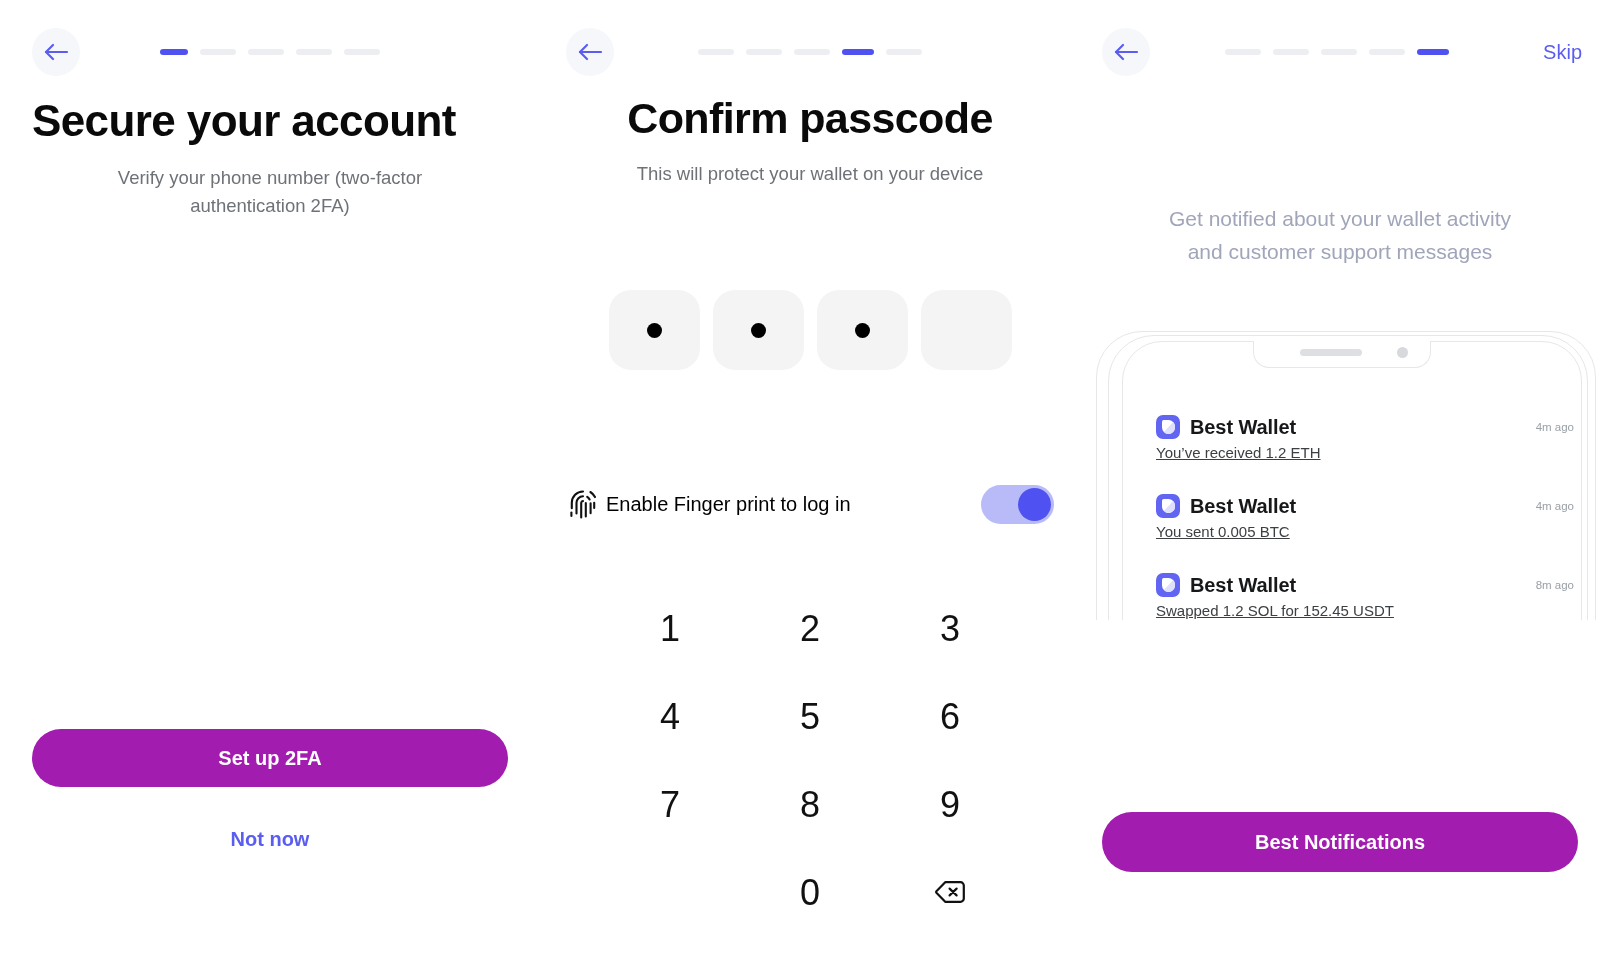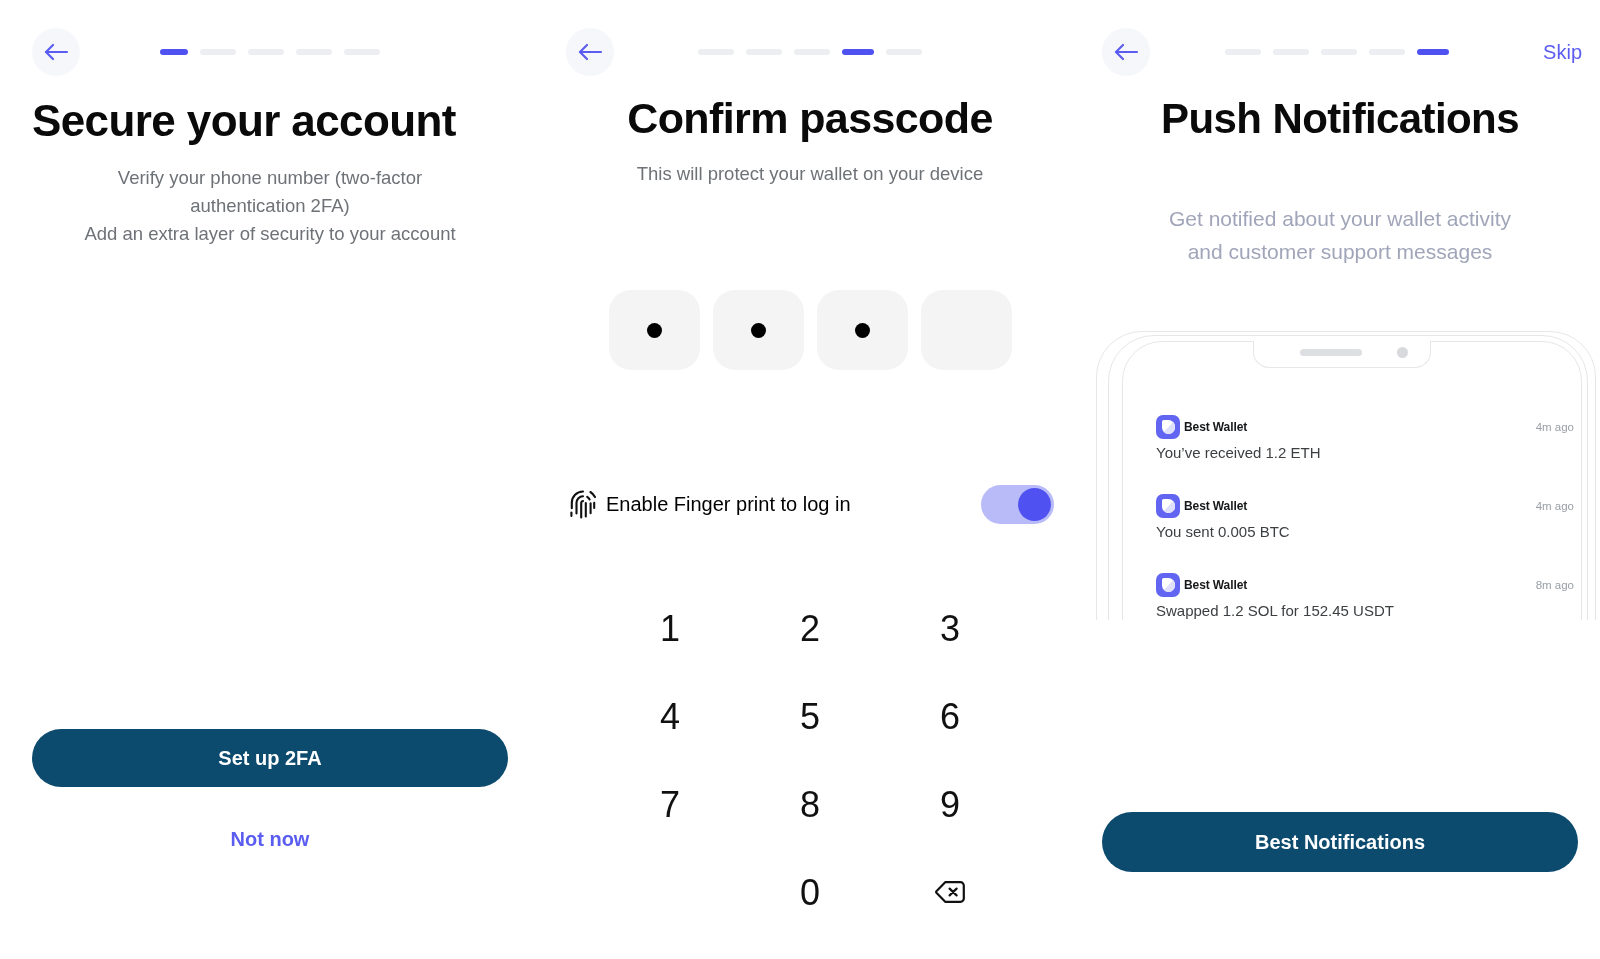--- a/index.html
+++ b/index.html
@@ -95,21 +95,21 @@
   .s3 .subtitle {
     left: 30px; right: 30px; top: 202px;
     font-size: 21px; line-height: 33px; color: #a0a5b9;
   }
 
   
   .cta {
     position: absolute;
     height: 58px;
     border-radius: 30px;
-    background: #0c4a6e;
+    background: #a21caf;
     color: #ffffff;
     font-size: 20px;
     font-weight: 700;
     display: flex; align-items: center; justify-content: center;
     border: none;
     cursor: pointer;
     font-family: "Liberation Sans", sans-serif;
   }
   .s1 .cta { left: 32px; right: 32px; top: 729px; }
   .s3 .cta { left: 22px; right: 22px; top: 812px; height: 60px; }
@@ -277,36 +277,37 @@
   .app-icon .leaf::after {
     content: "";
     position: absolute;
     left: 0; top: 0;
     width: 13px; height: 14px;
     background: #dfe0fb;
     border-radius: 2px 8px 8px 8px;
     clip-path: polygon(0 100%, 100% 0, 100% 100%);
   }
   .notif-app {
-    font-size: 12px;
+    font-size: 20px;
     font-weight: 700;
     color: #17181a;
-    margin-left: 4px;
+    margin-left: 10px;
     letter-spacing: -0.1px;
   }
   .notif-time {
     margin-left: auto;
     font-size: 11.5px;
     color: #9aa0a6;
   }
   .notif-body {
     font-size: 15px;
     color: #3d4043;
     margin-top: 5px;
     margin-left: 0px;
+    text-decoration: underline;
   }
 </style>
 </head>
 <body>
 
 <div class="screens">
 
   <section class="screen screen-1 s1">
 
     <div class="topbar">
@@ -326,21 +327,20 @@
         <span class="seg"></span>
       </div>
       <span class="spacer-48"></span>
     </div>
 
     <h1 class="title">Secure your account</h1>
 
     <div class="subtitle">
       <div>Verify your phone number (two-factor</div>
       <div>authentication 2FA)</div>
-      <div>Add an extra layer of security to your account</div>
     </div>
 
     <button class="cta">Set up 2FA</button>
     <div class="link-btn">Not now</div>
   </section>
 
   <section class="screen screen-2 s2">
 
     <div class="topbar">
       <div class="back-btn">
@@ -434,21 +434,20 @@
       <div class="progress">
         <span class="seg"></span>
         <span class="seg"></span>
         <span class="seg"></span>
         <span class="seg"></span>
         <span class="seg active"></span>
       </div>
       <span class="skip">Skip</span>
     </div>
 
-    <h1 class="title">Push Notifications</h1>
 
     <div class="subtitle">
       <div>Get notified about your wallet activity</div>
       <div>and customer support messages</div>
     </div>
 
     <div class="phone-wrap">
       <div class="phone-shell shell-outer"></div>
       <div class="phone-shell shell-mid"></div>
       <div class="phone-shell shell-inner"></div>

